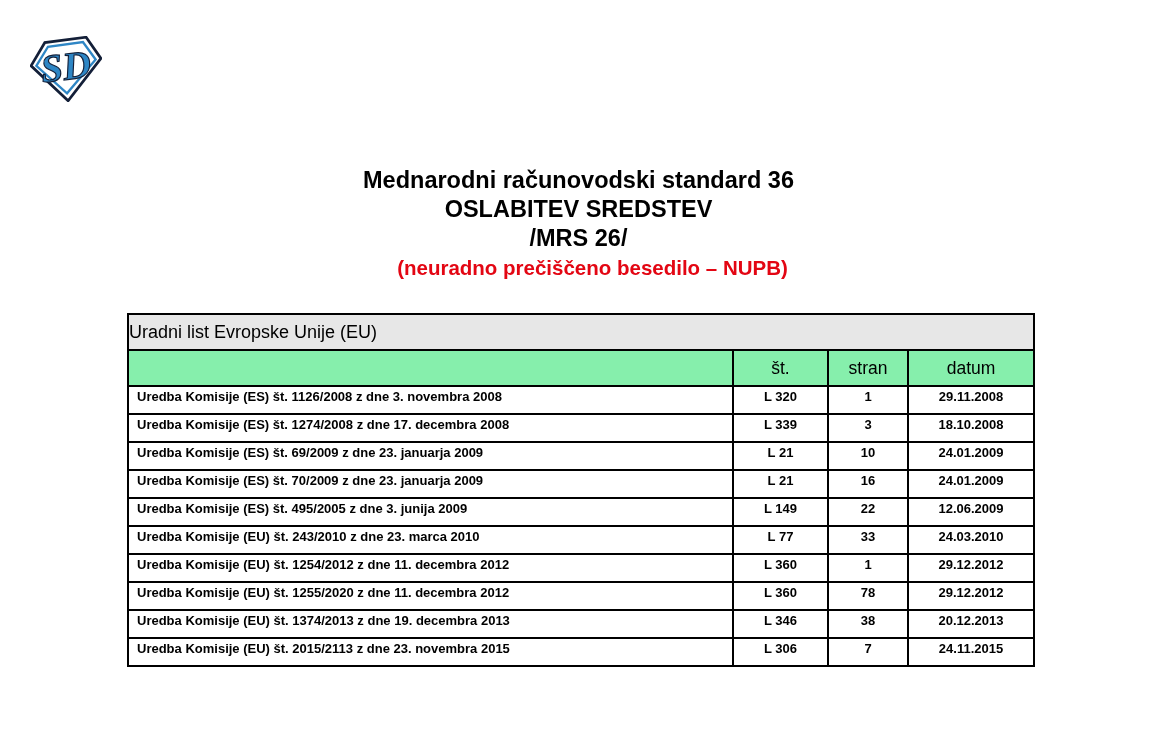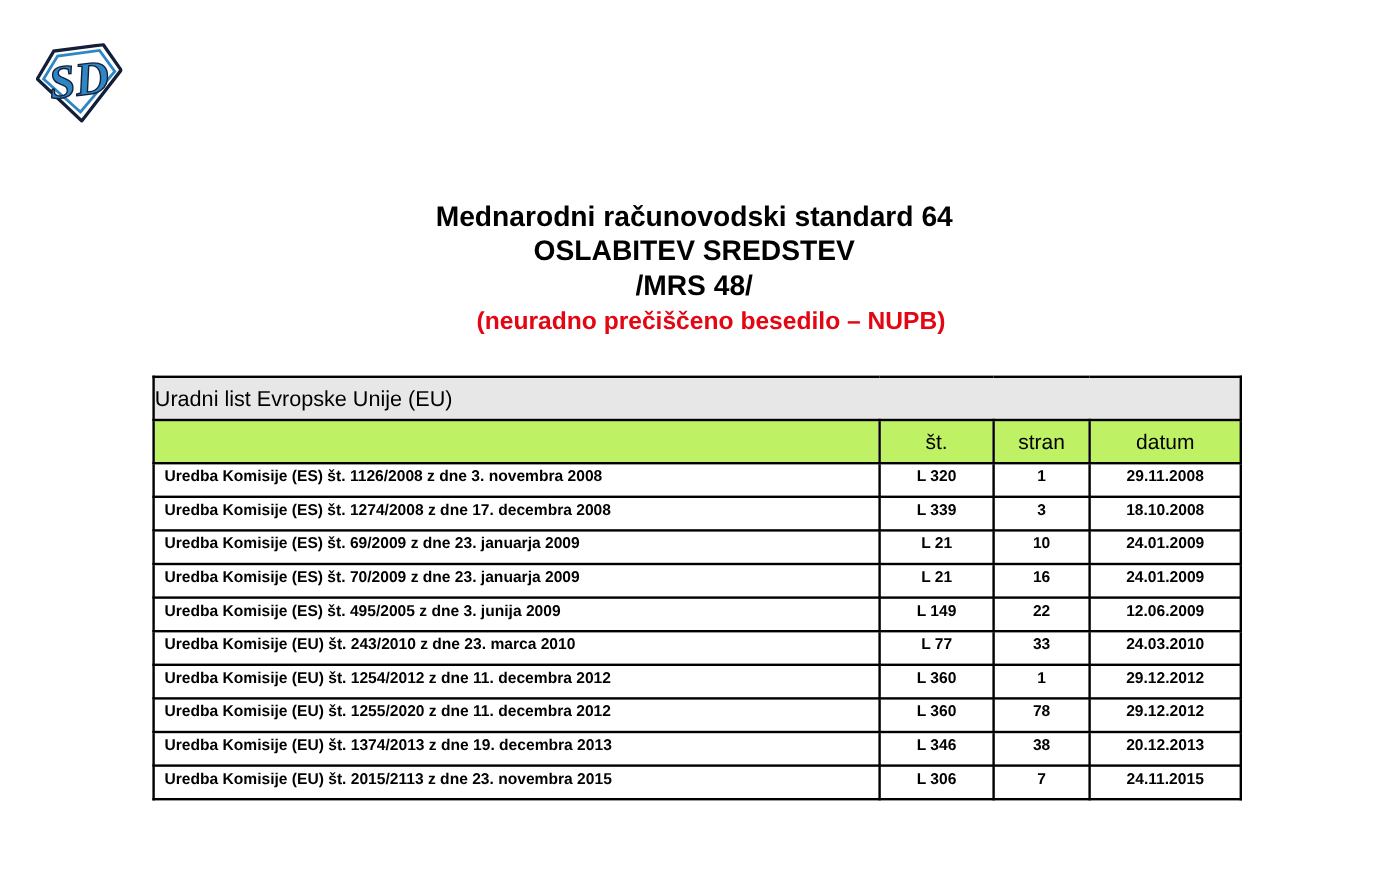--- a/index.html
+++ b/index.html
@@ -57,21 +57,21 @@
   tr.caption-row th {
     height: 36px;
     background: #e7e7e7;
     font-size: 18px;
     font-weight: normal;
     text-align: left;
     vertical-align: middle;
   }
   tr.colhead-row th {
     height: 36px;
-    background: #bef264;
+    background: #86efac;
     font-size: 17.5px;
     font-weight: normal;
     text-align: center;
     vertical-align: middle;
   }
   tr.data-row td {
     height: 28px;
     font-size: 13px;
     font-weight: bold;
     vertical-align: top;
@@ -88,23 +88,23 @@
 
 <div class="logo">
   <svg viewBox="0 0 68 62" width="72" height="66" xmlns="http://www.w3.org/2000/svg">
     <polygon points="1,28 14,6 53,1 67,21 36,61" fill="#ffffff" stroke="#131f38" stroke-width="2.6" stroke-linejoin="miter"></polygon>
     <polygon points="6,28 17,10 50,5.5 62,22 35,54" fill="none" stroke="#2e86c5" stroke-width="2.2" stroke-linejoin="miter"></polygon>
     <text x="34" y="41" text-anchor="middle" font-family="Liberation Serif, serif" font-size="37" font-weight="bold" font-style="italic" fill="#2e86c5" stroke="#131f38" stroke-width="1.1" transform="rotate(-7 34 30)">SD</text>
   </svg>
 </div>
 
 <div class="title-block">
-  <div class="title-line">Mednarodni računovodski standard 64</div>
+  <div class="title-line">Mednarodni računovodski standard 36</div>
   <div class="title-line">OSLABITEV SREDSTEV</div>
-  <div class="title-line">/MRS 48/</div>
+  <div class="title-line">/MRS 26/</div>
   <div class="subtitle-line">(neuradno prečiščeno besedilo – NUPB)</div>
 </div>
 
 <div class="journal-table-wrap">
   <table class="journal">
     <colgroup>
       <col class="c-desc">
         <col class="c-issue">
         <col class="c-page">
         <col class="c-date">

